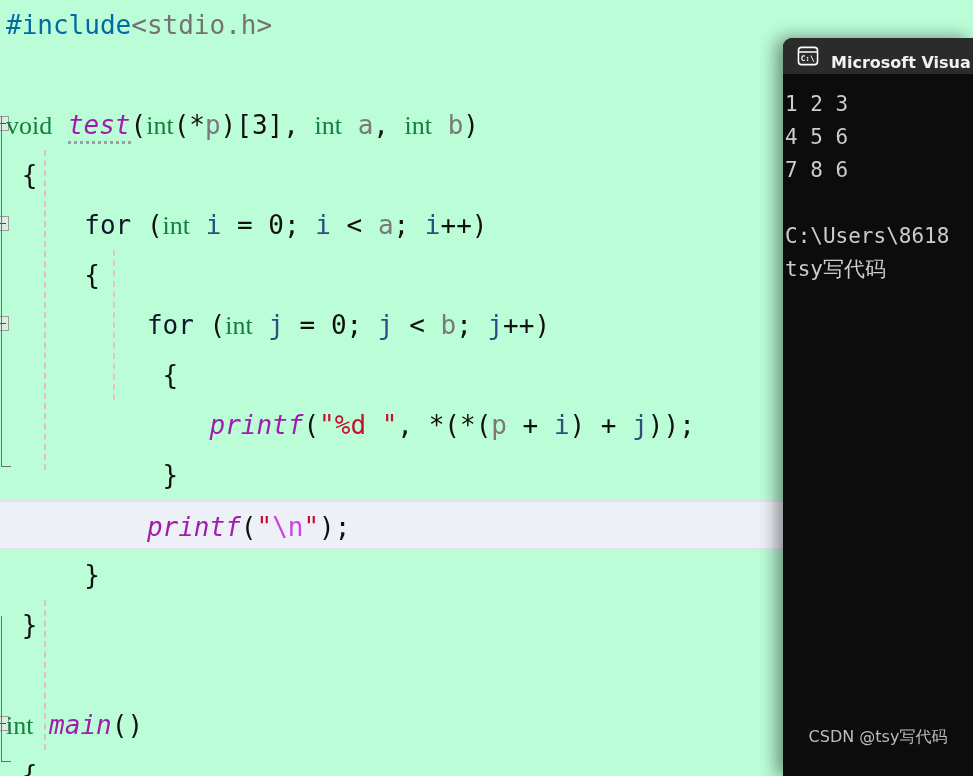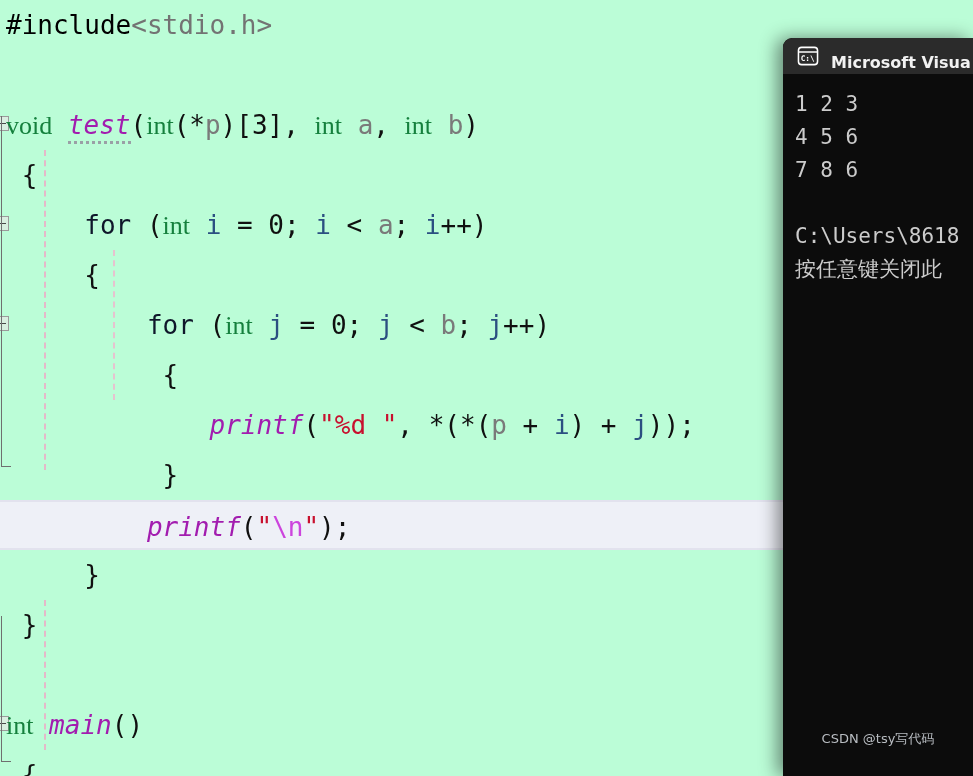--- a/index.html
+++ b/index.html
@@ -46,21 +46,21 @@
     border-bottom: 2px solid #e2e2ee;
     box-sizing: border-box;
   }
   .ltext {
     position: absolute;
     left: 0; top: 0;
     padding-left: 6px;
   }
 
   
-  .t-pre   { color: #000000; }   
+  .t-pre   { color: #0369a1; }   
   .t-hdr   { color: #737373; }   
   .t-kw    { color: #15803d; font-family: Liberation Serif, serif; }   
   .t-ctrl  { color: #0f172a; }   
   .t-fn    { color: #a21caf; font-style: italic; }   
   .t-var   { color: #7a7a7a; }   
   .t-local { color: #2b4f81; }   
   .t-str   { color: #c8102e; }   
   .t-esc   { color: #cc44dd; }   
   .t-plain { color: #101010; }
   .t-punct { color: #101010; }
@@ -139,37 +139,37 @@
   #console .titlebar .ctitle {
     color: #f2f2f2;
     font-family: "DejaVu Sans", sans-serif;
     font-size: 16px;
     font-weight: bold;
     white-space: nowrap;
     overflow: hidden;
     margin-top: 12px;
   }
   #console .cbody {
-    padding: 14px 0 0 12px;
+    padding: 14px 0 0 2px;
     color: #cccccc;
     font-family: "DejaVu Sans Mono", monospace;
     font-size: 21px;
     line-height: 33px;
     white-space: pre;
   }
   #console .cbody .blank { height: 33px; }
   #console .watermark {
     position: absolute;
     left: 0;
     bottom: 28px;
     width: 190px;
     text-align: center;
     color: #b9bdc2;
     font-family: "DejaVu Sans", sans-serif;
-    font-size: 13px;
+    font-size: 16px;
   }
 </style>
 </head>
 <body>
 
 <div id="root">
 
   <div id="editor">
     <div class="code-area" id="code-area">
         <div class="line"><span class="ltext"><span class="t-pre">#include</span><span class="t-hdr">&lt;stdio.h&gt;</span></span></div>
@@ -203,17 +203,17 @@
     <div class="titlebar">
       <span class="cicon">
         <svg viewBox="0 0 24 22" width="22" height="20" fill="none" stroke="#ffffff" stroke-width="1.7">
           <rect x="1.5" y="1.5" width="21" height="19" rx="3.5"></rect>
           <line x1="1.5" y1="6.5" x2="22.5" y2="6.5"></line>
           <text x="4" y="16.5" font-size="8.5" font-family="DejaVu Sans Mono, monospace" fill="#ffffff" stroke="none" font-weight="bold">C:\</text>
         </svg>
       </span>
       <span class="ctitle">Microsoft Visua</span>
     </div>
-    <div class="cbody" id="console-body"><div>1 2 3</div><div>4 5 6</div><div>7 8 6</div><div class="blank"></div><div>C:\Users\8618</div><div>按任意键关闭此</div></div>
+    <div class="cbody" id="console-body"><div>1 2 3</div><div>4 5 6</div><div>7 8 6</div><div class="blank"></div><div>C:\Users\8618</div><div>tsy写代码</div></div>
     <div class="watermark">CSDN @tsy写代码</div>
   </div>
 
 </div>
 
 </body></html>

